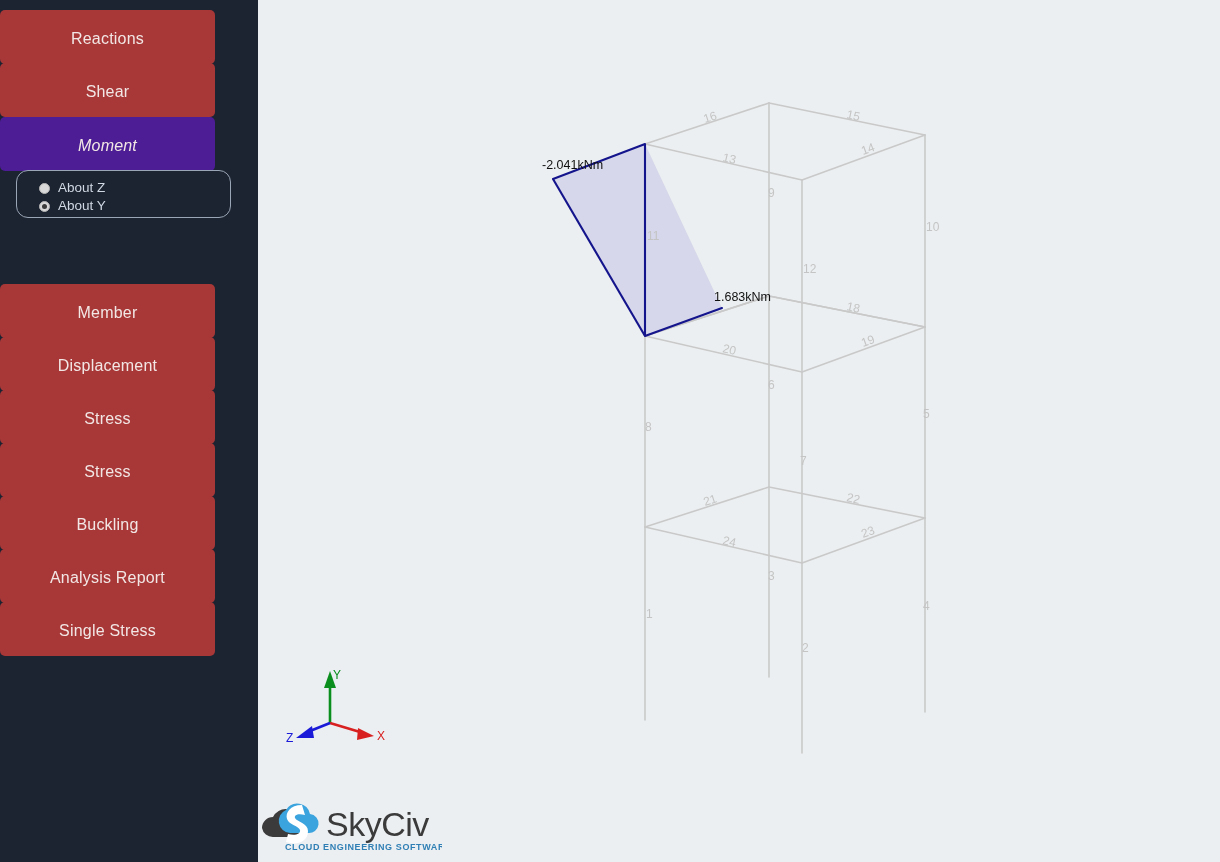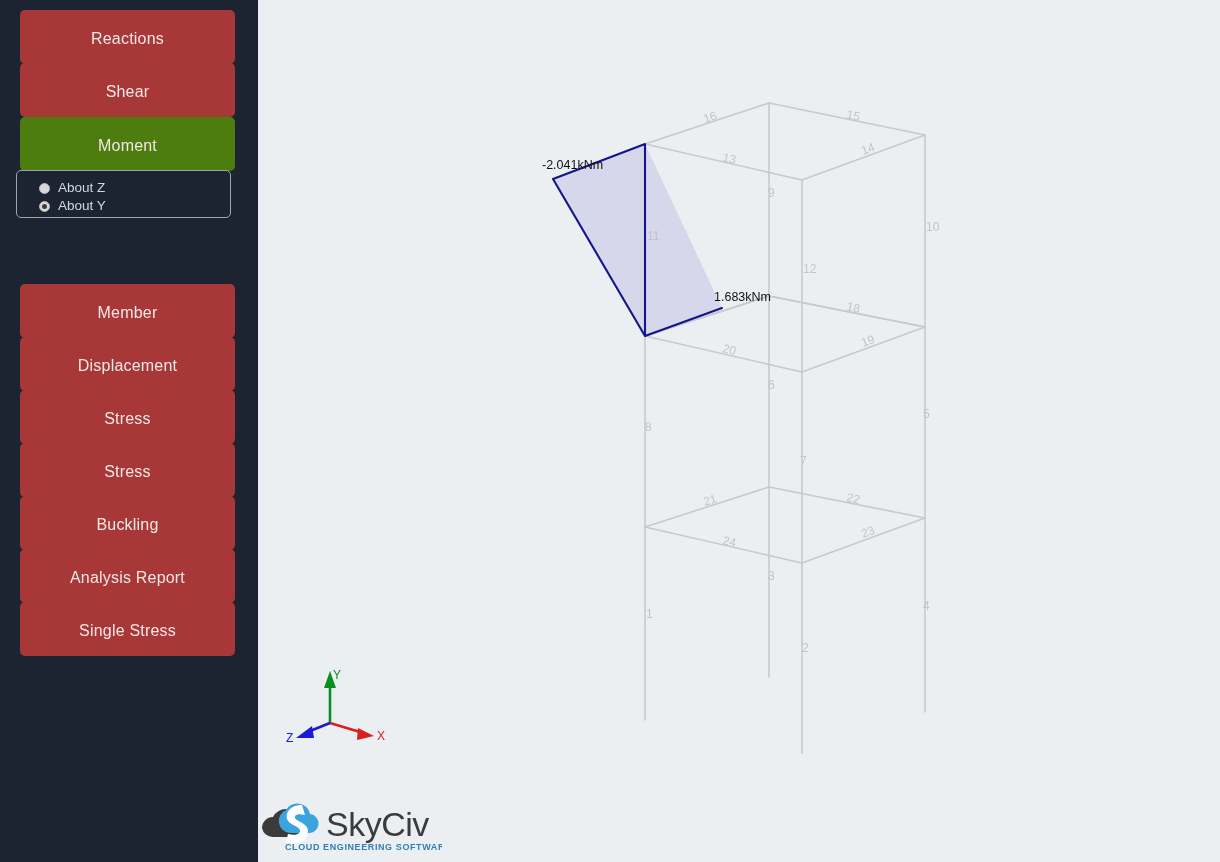--- a/index.html
+++ b/index.html
@@ -12,42 +12,42 @@
     position:relative;
   }
   
   #sidebar{
     position:absolute;left:0;top:0;
     width:258px;height:862px;
     background:#1c2331;
     box-sizing:border-box;
   }
   .side-btn{
-    position:absolute;left:20px;width:215px;height:54px;
+    position:absolute;left:0;width:215px;height:54px;
     background:#a83838;
     border:none;border-radius:5px;
     color:#f2e7e5;
     font-family:"Liberation Sans", sans-serif;
     font-size:16px;
     letter-spacing:.2px;
     text-align:center;
     line-height:42px;
     cursor:pointer;
     padding:8px;
     box-sizing:border-box;
     white-space:nowrap;
     overflow:hidden;
   }
-  .side-btn.active{ background:#4d7c0f; }
+  .side-btn.active{ background:#4c1d95;font-style:italic; }
   
   #radio-group{
     position:absolute;left:16px;top:170px;
     width:215px;height:48px;
     border:1px solid #9aa6b5;
-    border-radius:5px;
+    border-radius:12px;
     box-sizing:border-box;
     background:transparent;
   }
   .radio-row{
     position:absolute;left:22px;height:20px;
     display:flex;align-items:center;
     color:#cfd8e3;
     font-size:13.5px;
     font-family:"Liberation Sans", sans-serif;
     white-space:nowrap;

